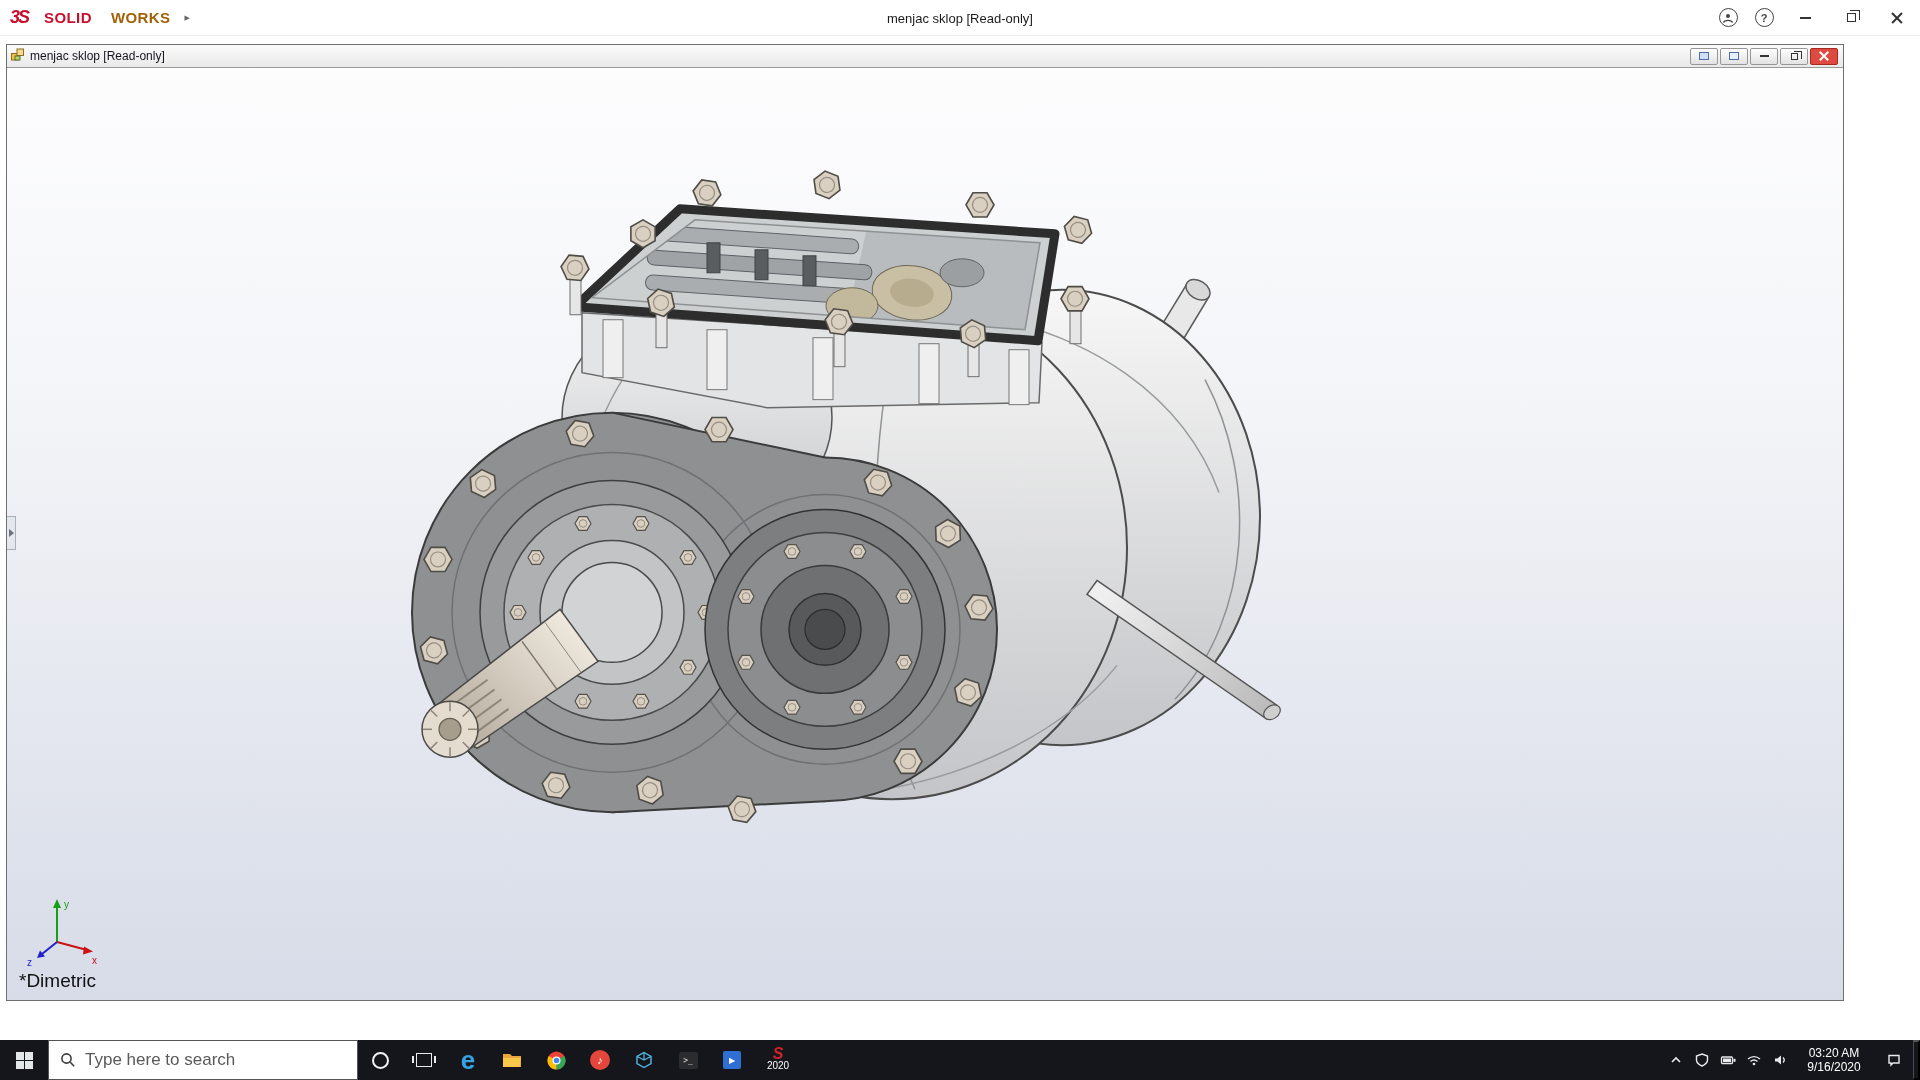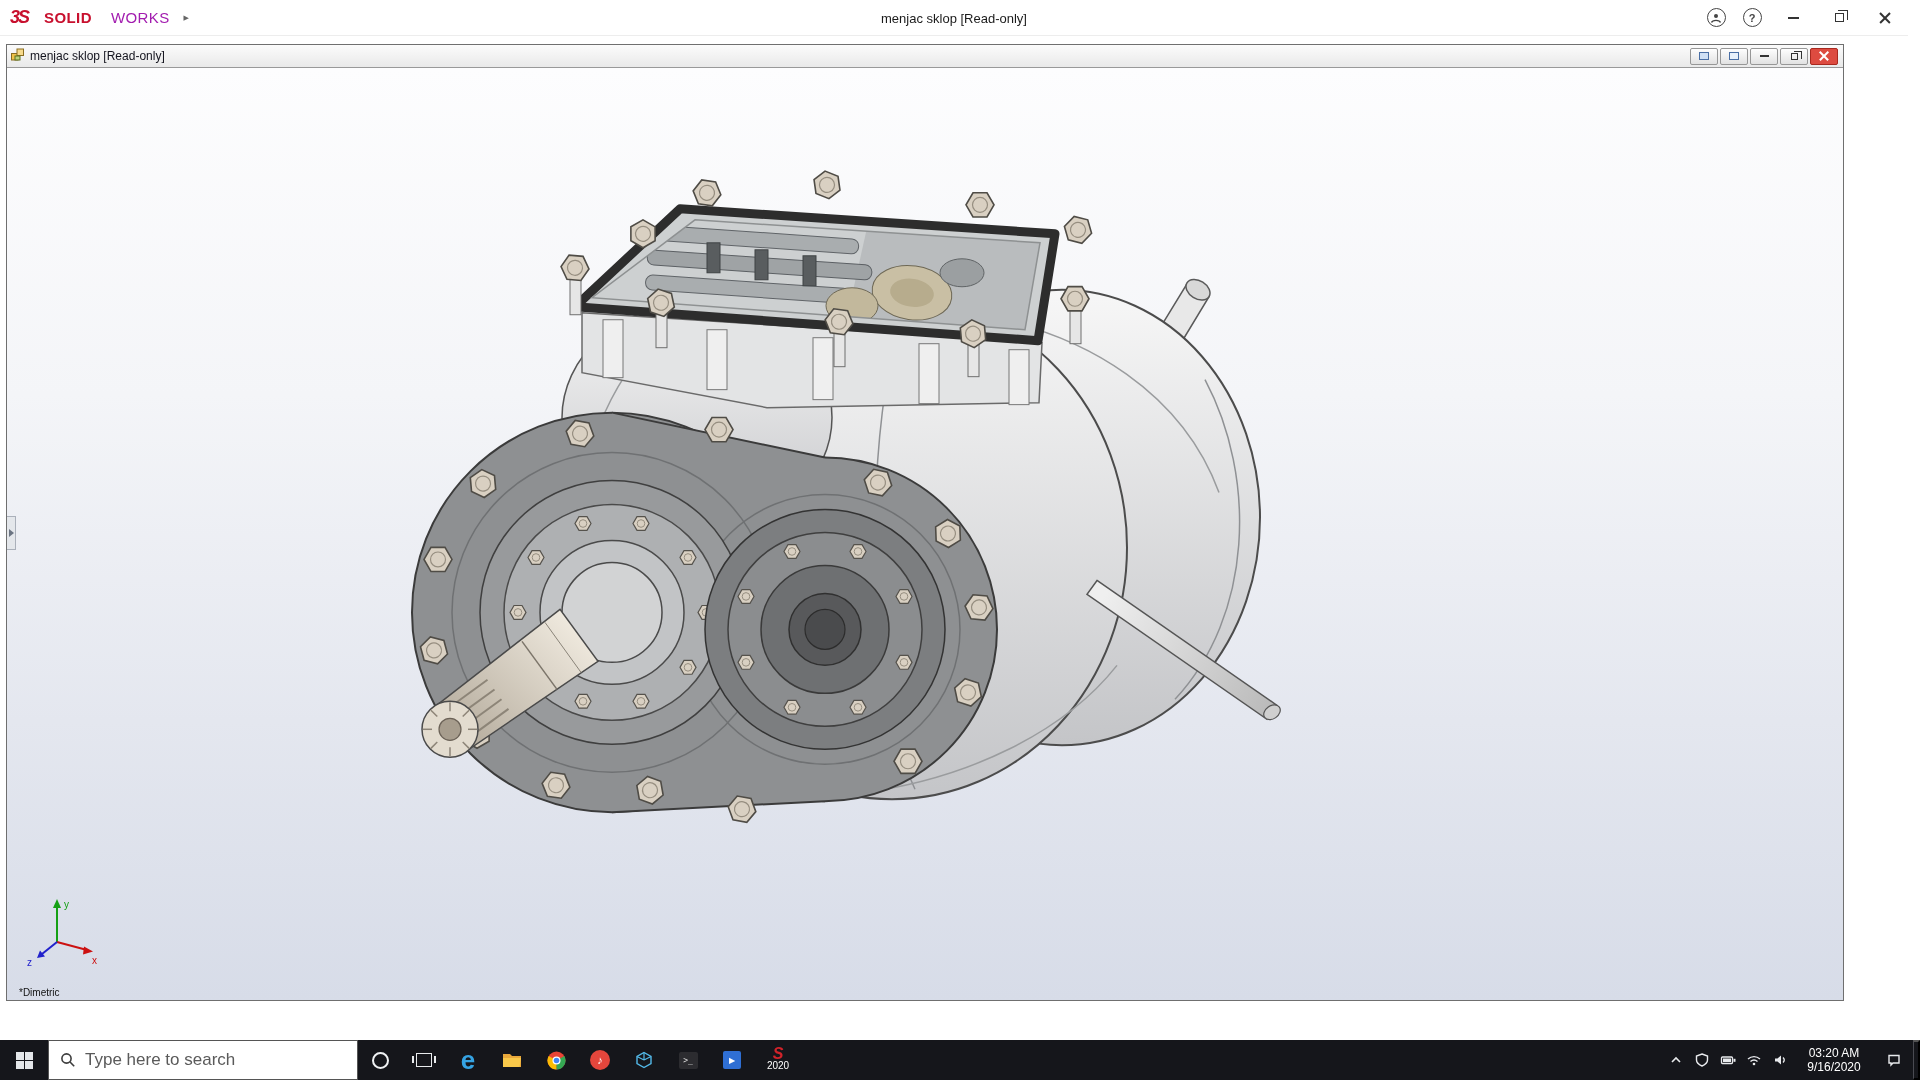--- a/index.html
+++ b/index.html
@@ -1,26 +1,26 @@
 <!DOCTYPE html>
 <html><head>
 <meta charset="utf-8">
 <style>
   * { box-sizing: border-box; margin: 0; padding: 0; }
   html,body { width:1920px; height:1080px; overflow:hidden; background:#fff;
               font-family:"Liberation Sans", sans-serif; }
   .screen { position:relative; width:1920px; height:1080px; background:#fff; overflow:hidden; }
 
   
-  .app-titlebar { position:absolute; top:0; left:0; right:12px; height:36px; background:#fff;
+  .app-titlebar { position:absolute; top:0; left:0; right:0; height:36px; background:#fff;
                   display:flex; align-items:center; border-bottom:1px solid #ededed; }
   .brand { display:flex; align-items:center; padding-left:10px; }
   .brand .mark { color:#c8102e; font-style:italic; font-weight:bold; font-size:18px; letter-spacing:-2px; margin-right:4px; }
   .brand .solid { color:#c8102e; font-weight:bold; font-size:15px; letter-spacing:.4px;margin-left:12px; }
-  .brand .works { color:#a21caf; font-weight:normal; font-size:15px; letter-spacing:.4px;padding-left:19px; }
+  .brand .works { color:#a16207; font-weight:bold; font-size:15px; letter-spacing:.4px;padding-left:19px; }
   .brand-expand { color:#666; font-size:7px; margin-left:14px; cursor:pointer; }
   .app-title { position:absolute; left:50%; top:0; height:36px; transform:translateX(-50%);
                display:flex; align-items:center; font-size:13px; color:#1b1b1b; }
   .app-controls { margin-left:auto; display:flex; height:100%; }
   .circle-btn { width:36px; height:100%; display:flex; align-items:center; justify-content:center; }
   .ring { width:19px; height:19px; border:1.5px solid #444; border-radius:50%;
           display:flex; align-items:center; justify-content:center; font-size:11px; font-weight:bold; color:#444; }
   .cap-btn { width:46px; height:100%; display:flex; align-items:center; justify-content:center; }
   .gl-min { width:11px; height:2px; background:#333; }
   .gl-restore { position:relative; width:9px; height:9px; border:1.5px solid #333; }
@@ -52,21 +52,21 @@
 
   
   .viewport { position:absolute; left:0; right:0; top:22px; bottom:0; overflow:hidden;
               border-top:1px solid #999;
               background:linear-gradient(180deg,#fdfdfe 0%,#f4f5f8 35%,#e4e7ef 70%,#d7dce8 100%); }
   .viewport svg.model { position:absolute; inset:0; width:100%; height:100%; }
   .panel-tab { position:absolute; left:0; top:448px; width:9px; height:34px; background:#e4e7eb;
                border:1px solid #aab0ba; border-left:none; display:flex; align-items:center; justify-content:center; cursor:pointer; }
   .panel-tab .tri { width:0; height:0; border-top:4px solid transparent; border-bottom:4px solid transparent; border-left:5px solid #6b7482; }
   .triad { position:absolute; left:16px; bottom:30px; }
-  .view-label { position:absolute; left:12px; bottom:2px; font-size:10px; color:#111; }
+  .view-label { position:absolute; left:12px; bottom:8px; font-size:19px; color:#111; }
 
   
   .taskbar { position:absolute; left:0; bottom:0; width:1920px; height:40px; background:#15161b;
              display:flex; align-items:stretch; color:#e8eaed; }
   .tb-btn { width:48px; display:flex; align-items:center; justify-content:center; background:none; border:none; cursor:pointer; }
   .tb-btn.slim { width:44px; }
   .win-logo { width:17px; height:17px; display:grid; grid-template-columns:8px 8px; grid-template-rows:8px 8px; gap:1px; }
   .win-logo span { background:#e4e7ea; }
   .search { width:310px; background:#fff; display:flex; align-items:center; gap:9px; padding:0 11px; border:1px solid #555; }
   .search input { flex:1; border:none; outline:none; background:transparent; font-size:17px; color:#333;

